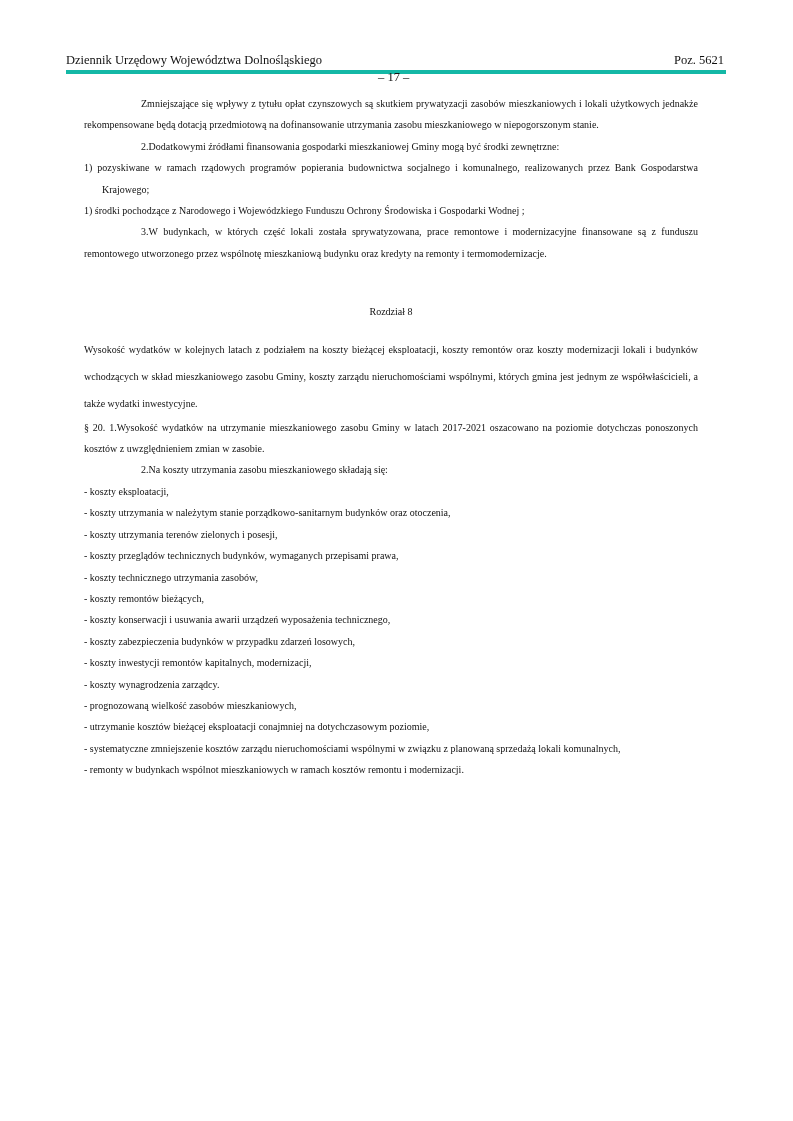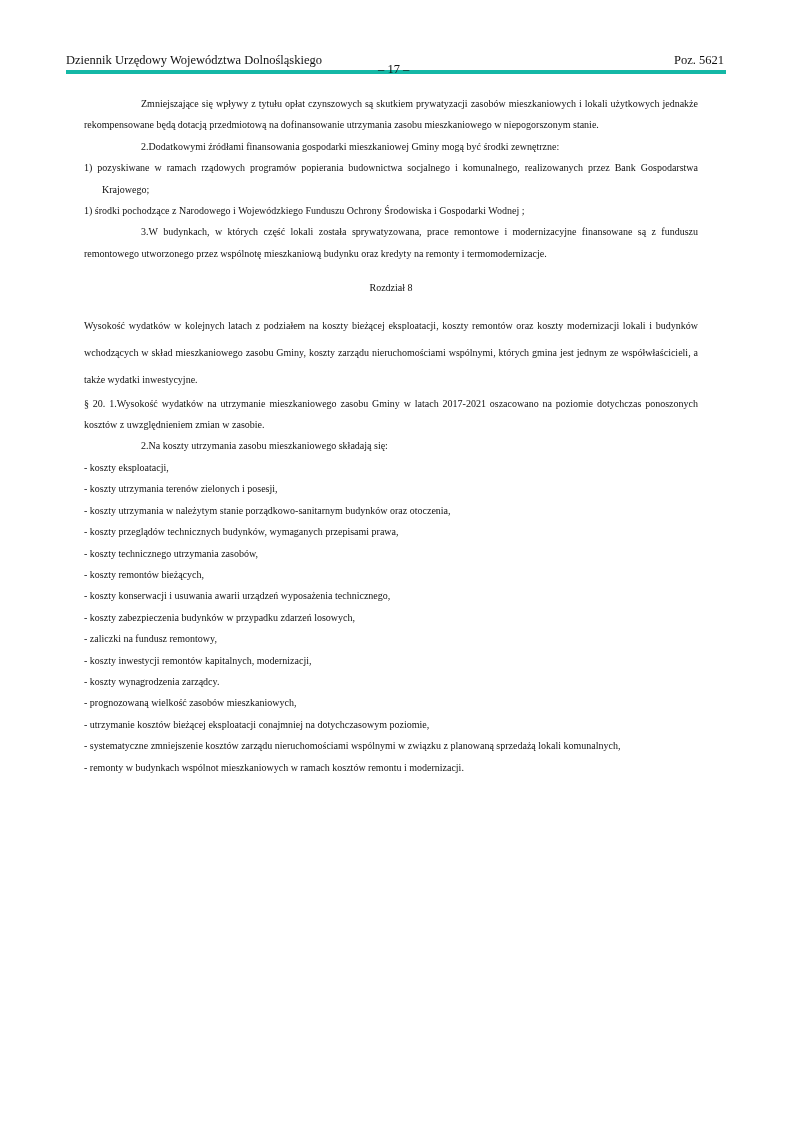--- a/index.html
+++ b/index.html
@@ -1,28 +1,28 @@
 <!DOCTYPE html>
 <html><head>
 <meta charset="utf-8">
 <style>
   html, body { margin: 0; padding: 0; background: #ffffff; }
   body { width: 793px; height: 1121px; position: relative; overflow: hidden;
          font-family: "Liberation Serif", serif; color: #111; }
   .header { position: absolute; left: 66px; top: 52px; width: 660px; height: 18px;
             font-size: 12.5px; border-bottom: 4px solid #14b8a6; }
   .header .left { position: absolute; left: 0; top: 1px; }
-  .header .center { position: absolute; left: 312px; top: 10px; }
+  .header .center { position: absolute; left: 312px; top: 18px; }
   .header .right { position: absolute; right: 2px; top: 1px; }
   .content { position: absolute; left: 84px; top: 93px; width: 614px;
              font-size: 10px; line-height: 21.4px; }
   p { margin: 0; text-align: justify; }
   .indent { text-indent: 57px; }
   .hang { padding-left: 18px; text-indent: -18px; }
-  .chapter { text-align: center; margin-top: 13px; margin-bottom: 13px; }
+  .chapter { text-align: center; margin-top: 37px; margin-bottom: 13px; }
   .title { font-weight: normal; text-align: justify; line-height: 27px; }
 </style>
 </head>
 <body>
 
 <div class="header">
   <span class="left">Dziennik Urzędowy Województwa Dolnośląskiego</span>
   <span class="center">– 17 –</span>
   <span class="right">Poz. 5621</span>
 </div>
@@ -34,28 +34,27 @@
   <p>1)  środki pochodzące z Narodowego  i Wojewódzkiego  Funduszu Ochrony  Środowiska i Gospodarki  Wodnej ;</p>
   <p class="indent">3.W budynkach, w których część lokali została sprywatyzowana, prace remontowe i modernizacyjne finansowane są z funduszu remontowego utworzonego przez wspólnotę mieszkaniową budynku oraz  kredyty na remonty i termomodernizacje.</p>
 
   <p class="chapter">Rozdział 8</p>
   <p class="title">Wysokość wydatków w kolejnych latach z podziałem na koszty bieżącej eksploatacji, koszty remontów oraz koszty modernizacji lokali i budynków wchodzących w skład mieszkaniowego zasobu Gminy, koszty zarządu nieruchomościami wspólnymi, których gmina jest jednym ze współwłaścicieli, a także wydatki inwestycyjne.</p>
 
   <p>§  20. 1.Wysokość wydatków na utrzymanie mieszkaniowego zasobu Gminy w latach 2017-2021 oszacowano na poziomie dotychczas ponoszonych kosztów z uwzględnieniem zmian w zasobie.</p>
   <p class="indent">2.Na koszty utrzymania zasobu mieszkaniowego składają się:</p>
   <div>
     <p>- koszty eksploatacji,</p>
+    <p>- koszty utrzymania w należytym stanie porządkowo-sanitarnym budynków oraz otoczenia,</p>
     <p>- koszty utrzymania terenów zielonych i posesji,</p>
-    <p>- koszty utrzymania w należytym stanie porządkowo-sanitarnym budynków oraz otoczenia,</p>
     <p>- koszty przeglądów technicznych budynków, wymaganych przepisami prawa,</p>
     <p>- koszty technicznego utrzymania zasobów,</p>
     <p>- koszty remontów bieżących,</p>
     <p>- koszty konserwacji i usuwania awarii urządzeń wyposażenia technicznego,</p>
     <p>- koszty zabezpieczenia budynków w przypadku zdarzeń losowych,</p>
-    <p>- zaliczki na fundusz remontowy,</p>
     <p>- koszty inwestycji remontów kapitalnych, modernizacji,</p>
     <p>- koszty wynagrodzenia zarządcy.</p>
   </div>
   <div>
     <p>- prognozowaną wielkość zasobów mieszkaniowych,</p>
     <p>- utrzymanie kosztów bieżącej eksploatacji conajmniej na dotychczasowym poziomie,</p>
     <p>- systematyczne zmniejszenie kosztów zarządu nieruchomościami wspólnymi w związku z planowaną sprzedażą lokali komunalnych,</p>
     <p>- remonty w budynkach wspólnot mieszkaniowych w ramach kosztów remontu i modernizacji.</p>
   </div>
 </div>

